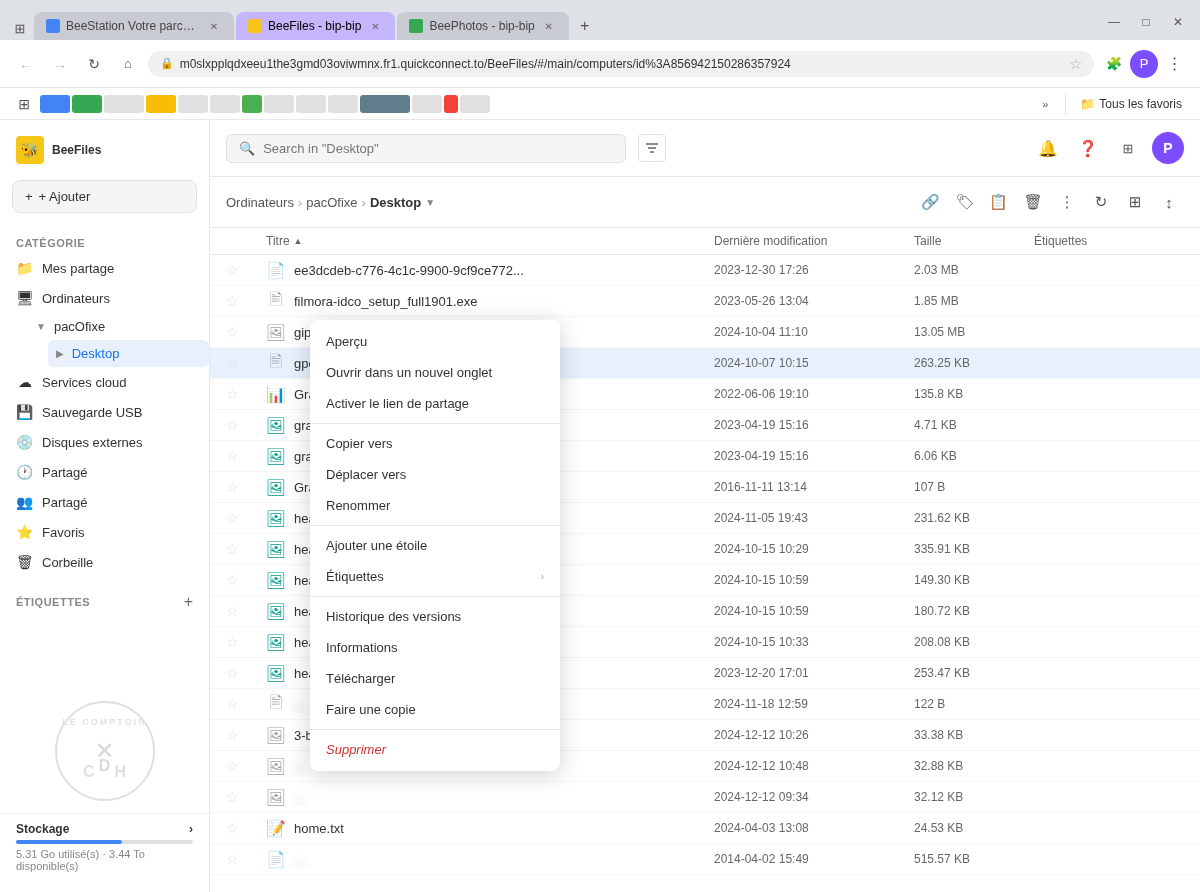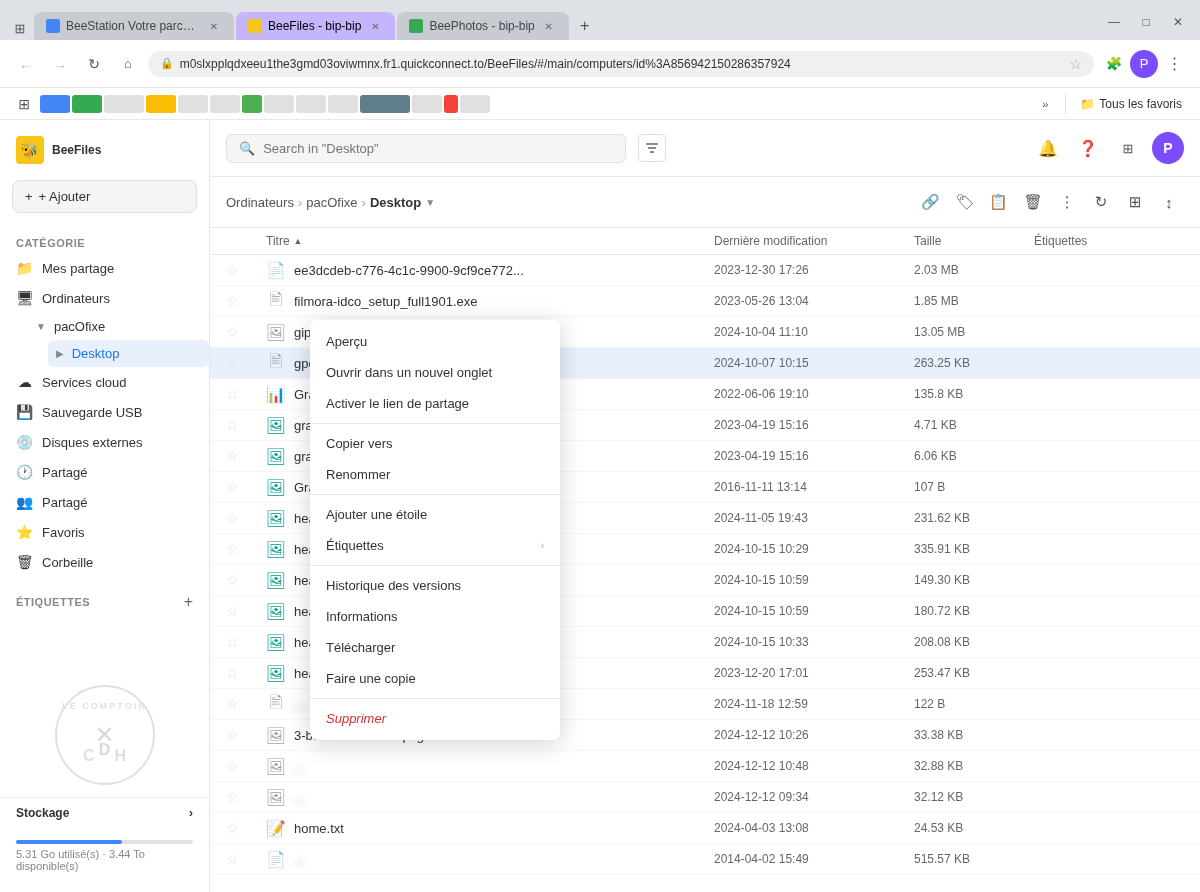--- a/index.html
+++ b/index.html
@@ -36,21 +36,21 @@
     .sidebar-item.active { background: #e8f0fe; color: #1a73e8; }
     .sidebar-item-icon { width: 18px; height: 18px; display: flex; align-items: center; justify-content: center; flex-shrink: 0; font-size: 14px; }
     .chevron { font-size: 10px; color: #888; }
     
     .sidebar-watermark { margin-top: auto; padding: 12px; opacity: 0.15; display: flex; flex-direction: column; align-items: center; }
     .watermark-circle { width: 100px; height: 100px; border: 2px solid #333; border-radius: 50%; display: flex; align-items: center; justify-content: center; position: relative; }
     .watermark-text-top { font-size: 9px; letter-spacing: 2px; font-weight: 600; color: #333; position: absolute; top: 14px; }
     .watermark-letters { display: flex; gap: 20px; font-size: 16px; font-weight: bold; color: #333; position: absolute; bottom: 18px; }
     
     .storage-info { padding: 8px 16px; font-size: 11px; color: #666; border-top: 1px solid #eee; }
-    .storage-label { font-weight: 600; color: #333; font-size: 12px; display: flex; align-items: center; justify-content: space-between; margin-bottom: 20px; }
+    .storage-label { font-weight: 600; color: #333; font-size: 12px; display: flex; align-items: center; justify-content: space-between; margin-bottom: 4px; }
     .storage-bar { height: 4px; background: #e0e0e0; border-radius: 2px; margin-bottom: 4px; }
     .storage-bar-fill { height: 100%; background: #4285f4; border-radius: 2px; width: 60%; }
     .storage-details { font-size: 11px; color: #888; }
 
     
     .main-content { flex: 1; display: flex; flex-direction: column; overflow: hidden; }
     
     
     .content-toolbar { display: flex; align-items: center; padding: 12px 16px; gap: 12px; border-bottom: 1px solid #e8e8e8; }
     .search-box { display: flex; align-items: center; gap: 8px; background: #f5f5f5; border: 1px solid #e0e0e0; border-radius: 6px; padding: 6px 12px; flex: 1; max-width: 400px; }
@@ -563,20 +563,24 @@
     <div class="menu-item">
     <span>Activer le lien de partage</span>
 
   </div>
     <div class="menu-divider"></div>
     <div class="menu-item">
     <span>Copier vers</span>
 
   </div>
     <div class="menu-item">
+    <span>Déplacer vers</span>
+
+  </div>
+    <div class="menu-item">
     <span>Renommer</span>
 
   </div>
     <div class="menu-divider"></div>
     <div class="menu-item">
     <span>Ajouter une étoile</span>
 
   </div>
     <div class="menu-item">
     <span>Étiquettes</span>

